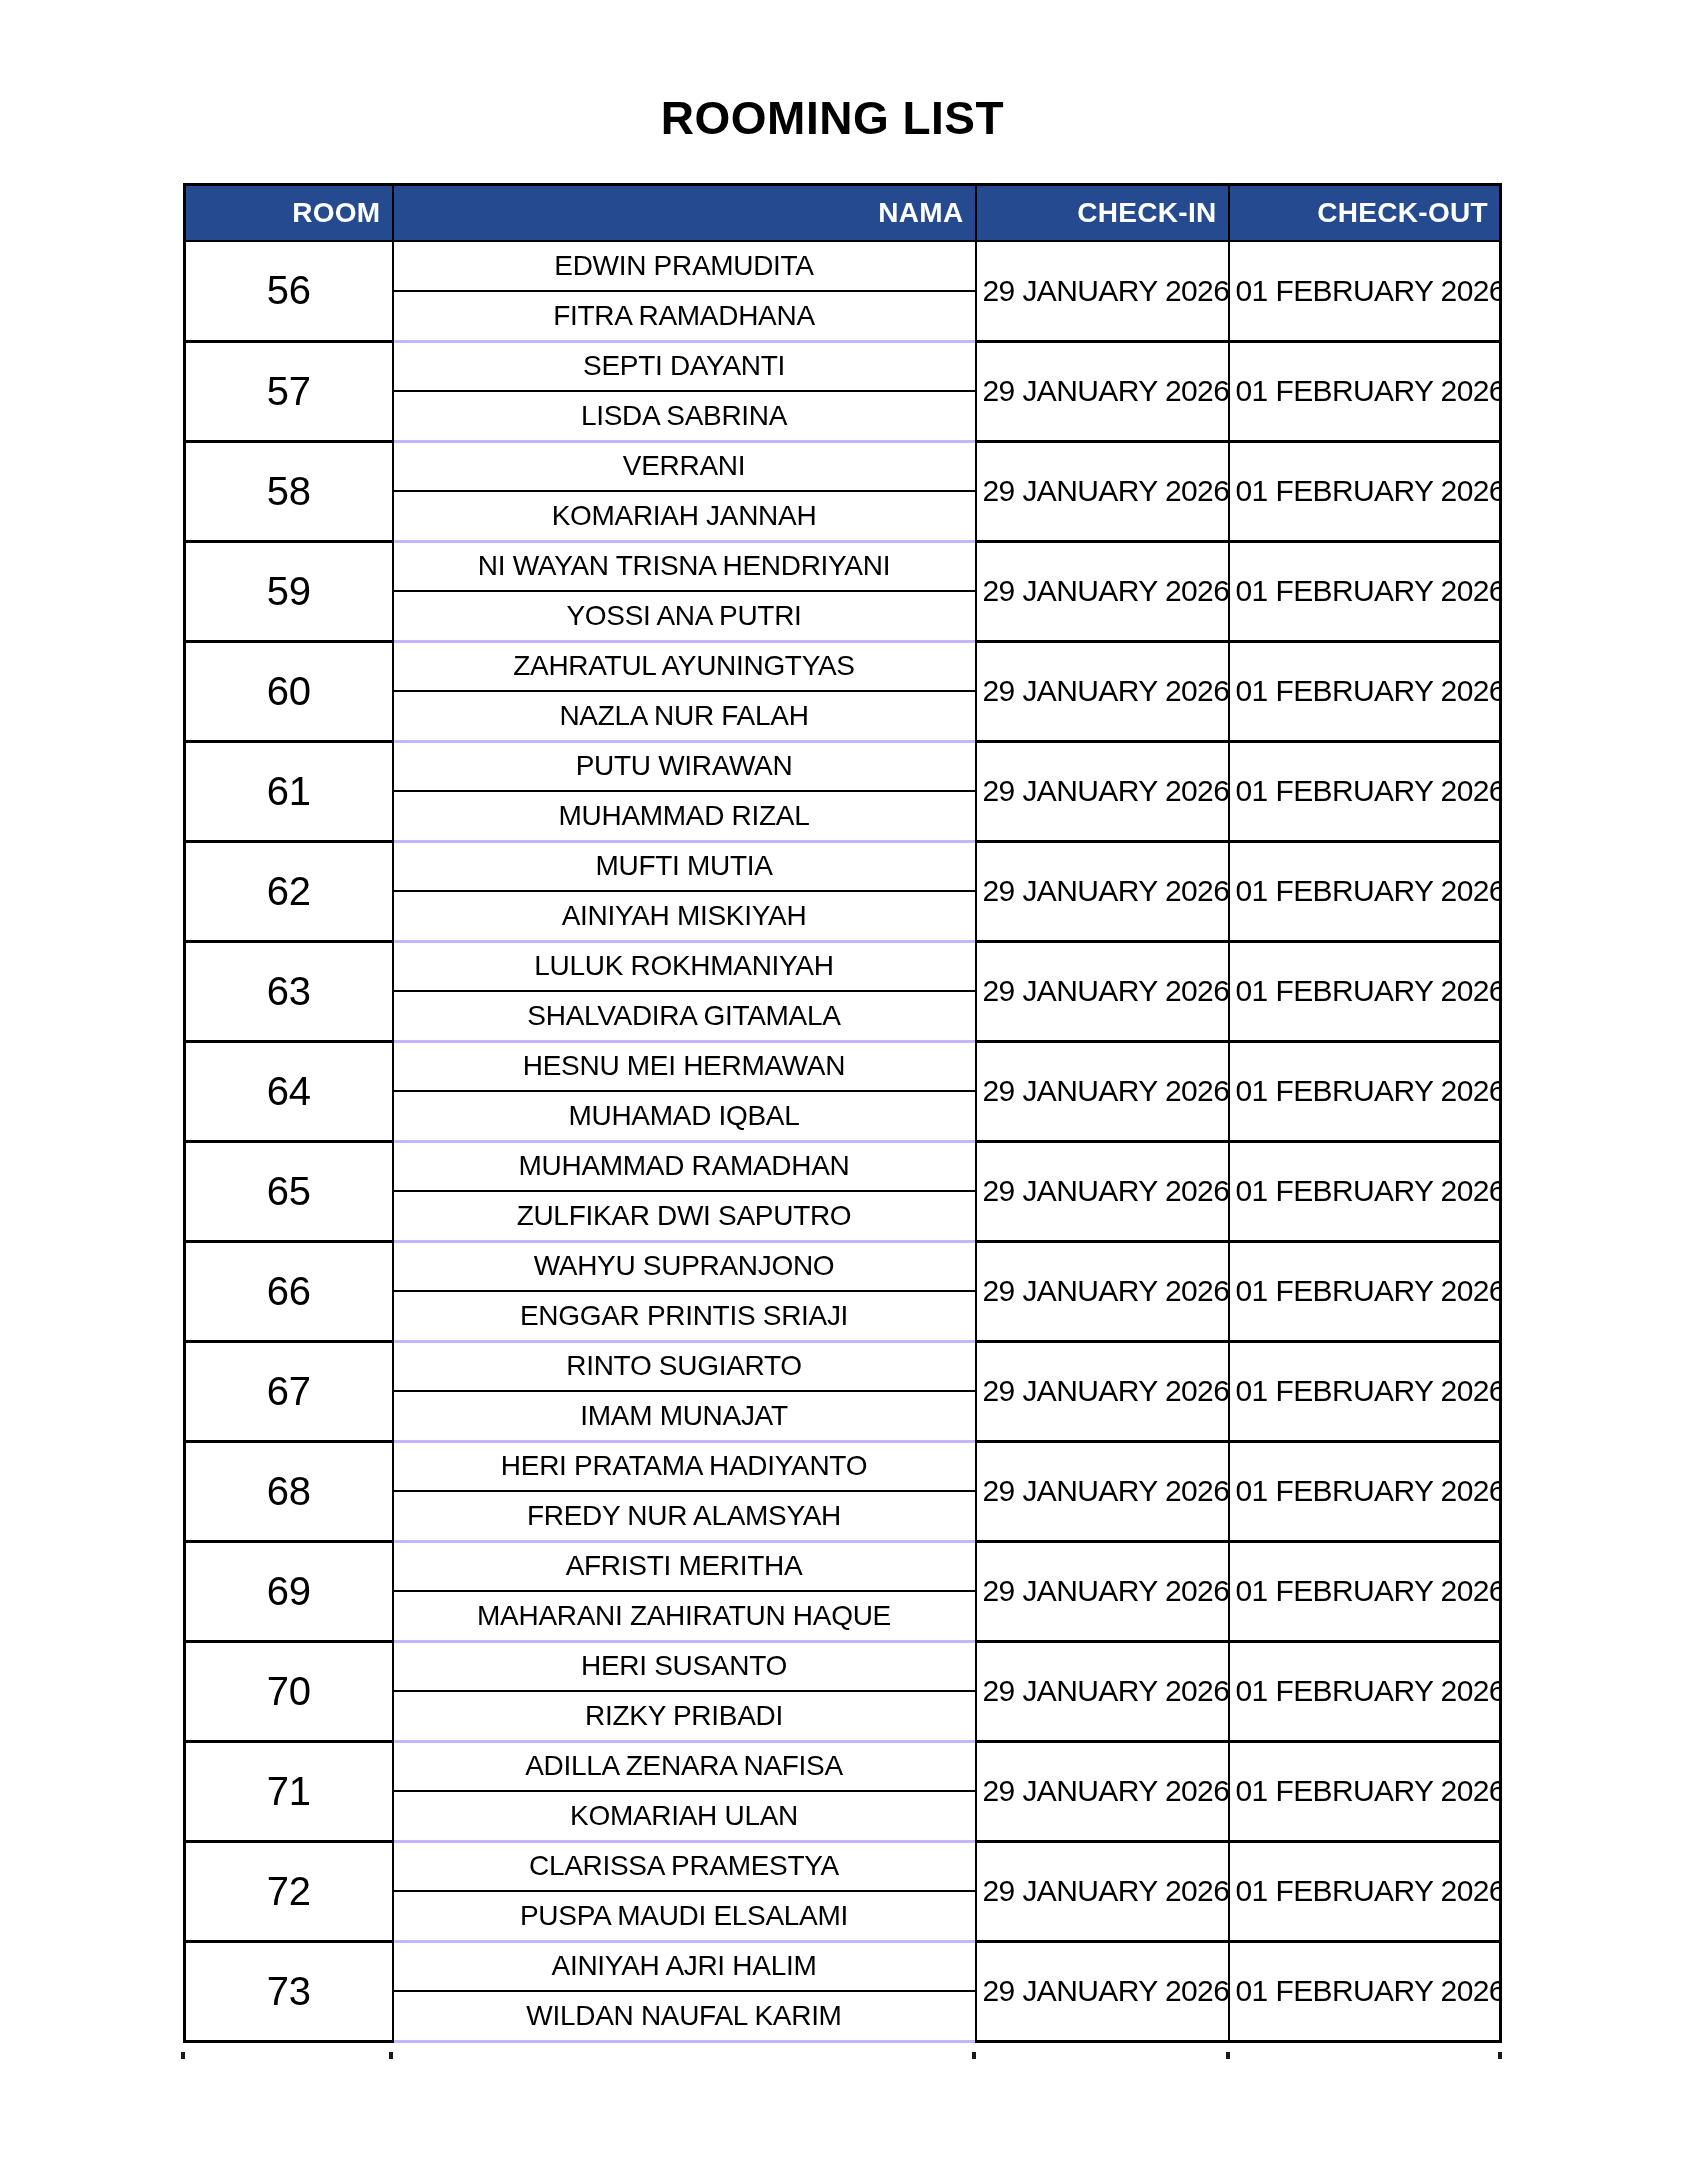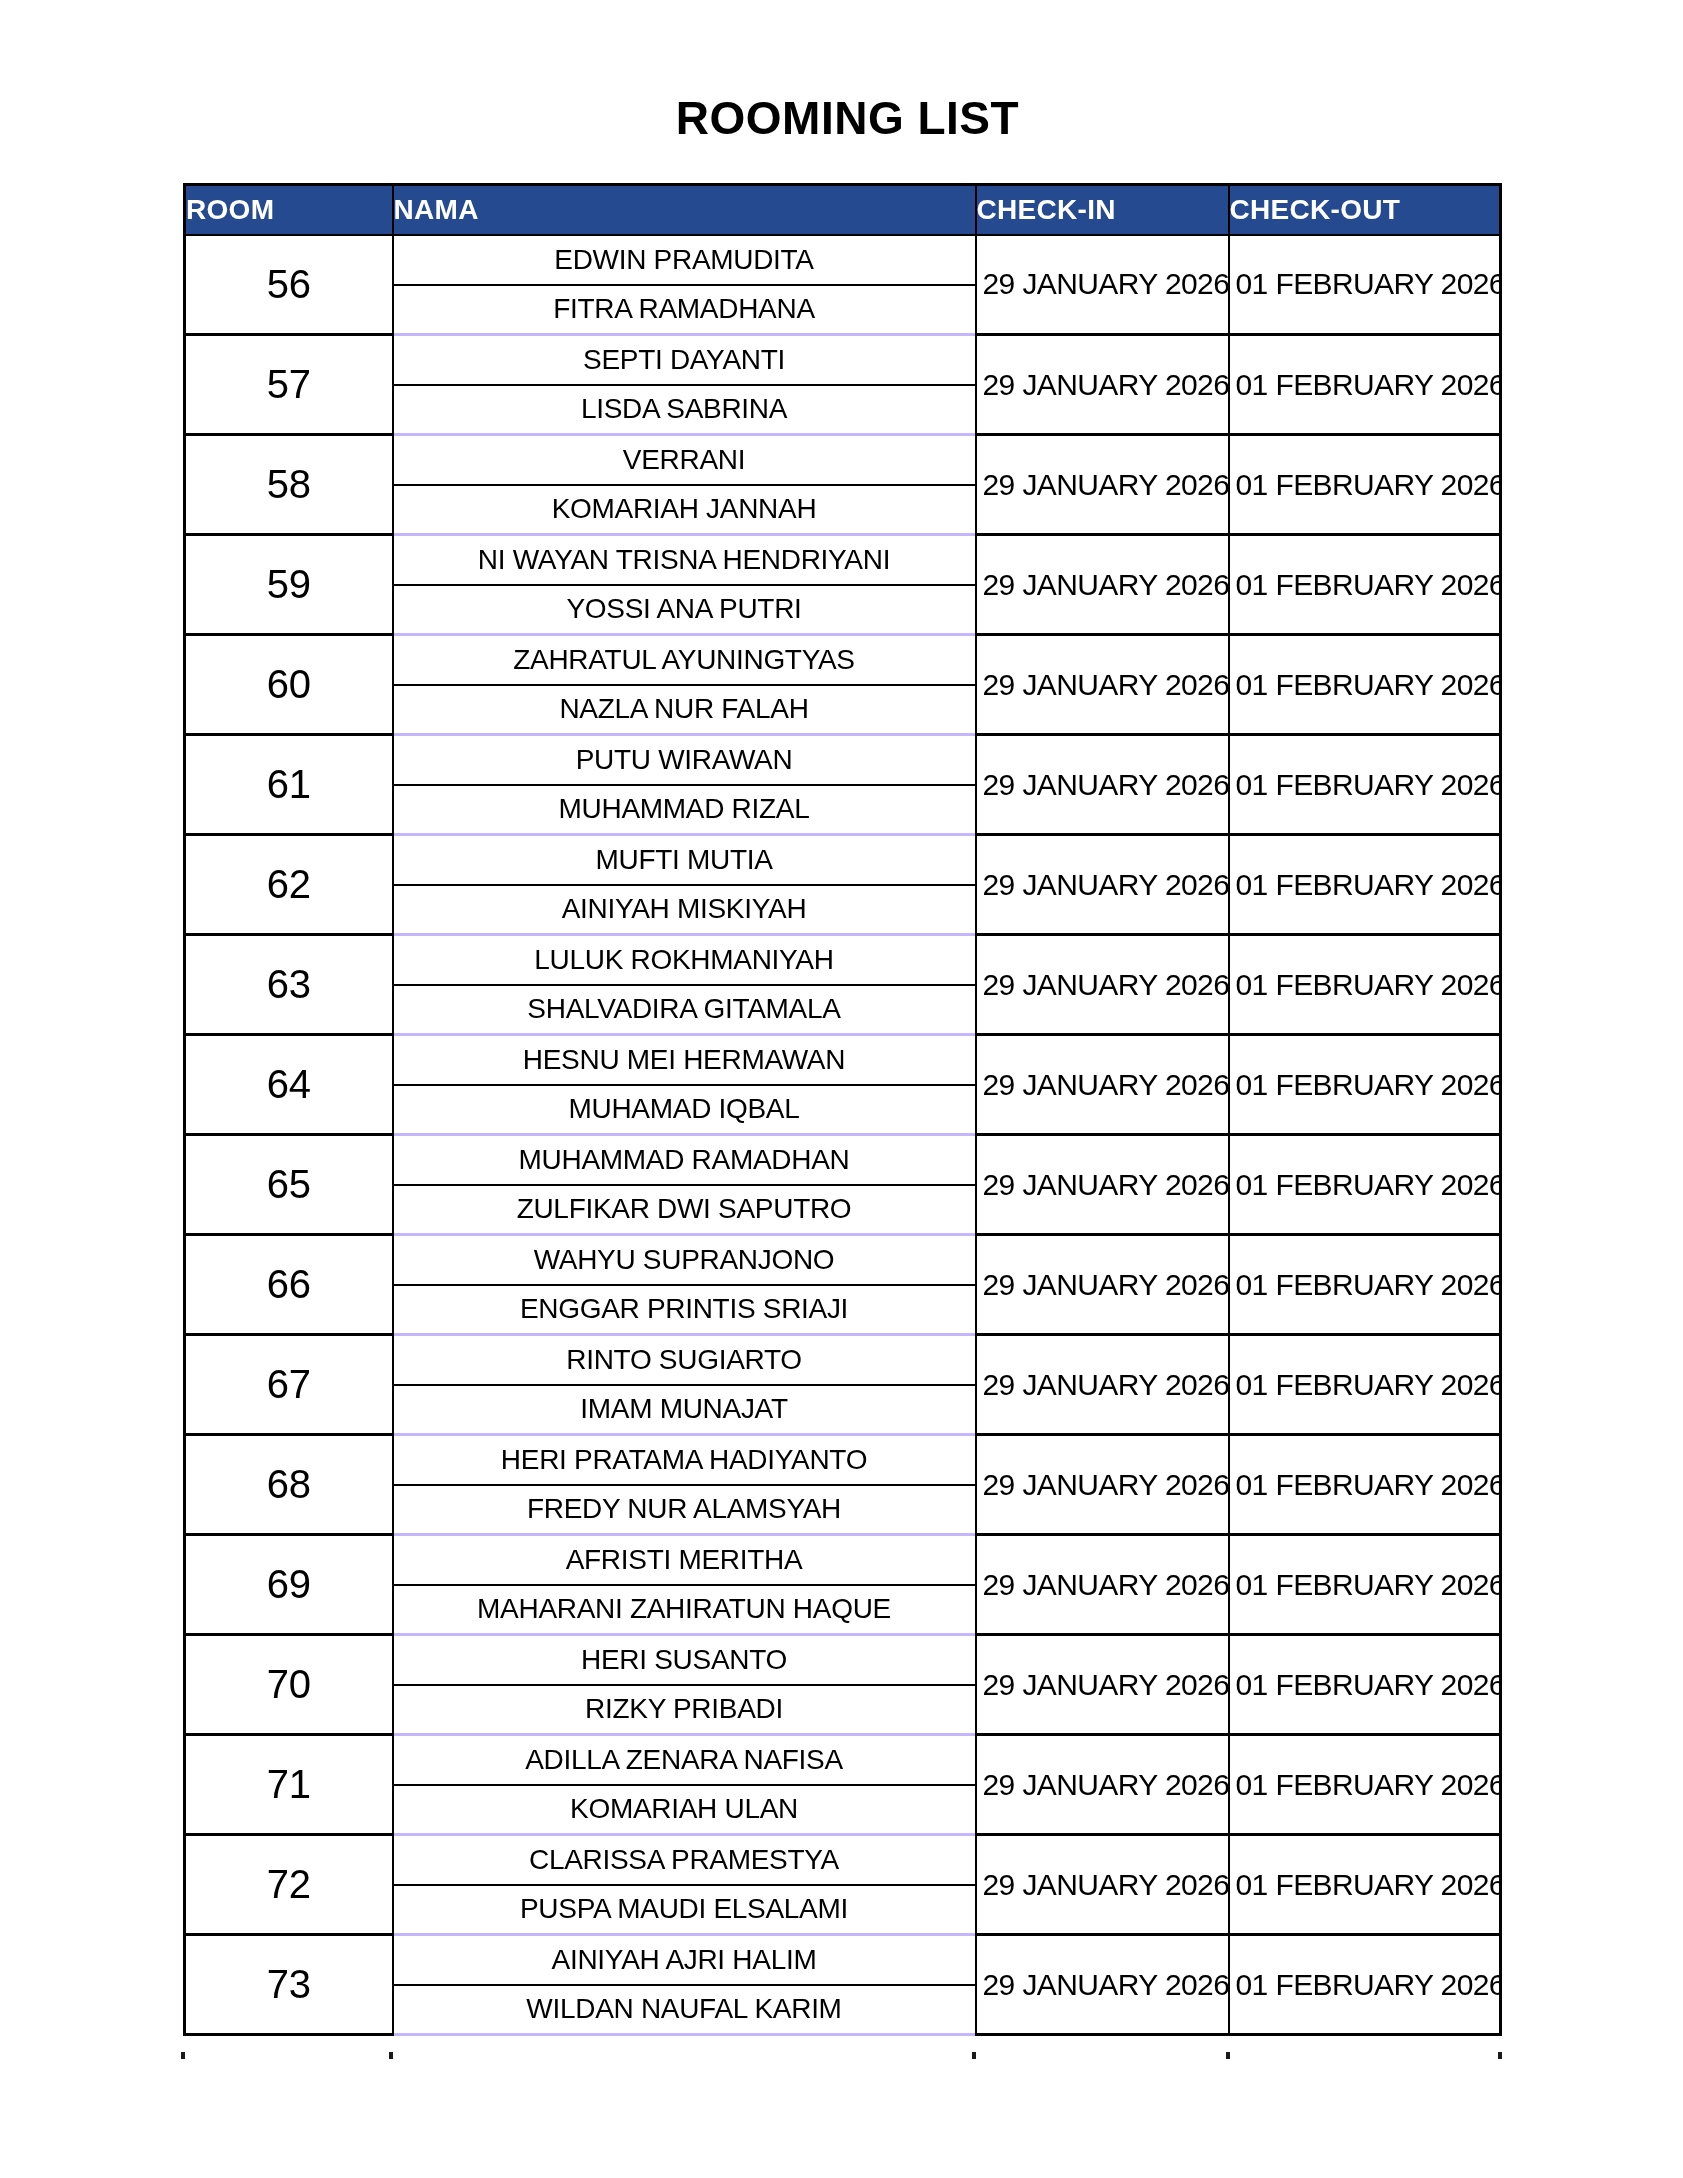--- a/index.html
+++ b/index.html
@@ -10,21 +10,21 @@
   body {
     width: 1683px;
     height: 2178px;
     position: relative;
     font-family: "Liberation Sans", sans-serif;
     color: #000000;
     overflow: hidden;
   }
   .doc-title {
     position: absolute;
-    left: 189px;
+    left: 174px;
     top: 91px;
     width: 1317px;
     text-align: center;
     font-size: 46px;
     font-weight: bold;
     letter-spacing: 0.5px;
     color: #000000;
   }
   .table-wrap {
     position: absolute;
@@ -42,22 +42,22 @@
   col.c-in    { width: 253px; }
   col.c-out   { width: 272px; }
 
   tr.hdr { height: 50px; }
   th {
     background: var(--header-bg, #254A90);
     color: var(--header-text, #ffffff);
     font-size: 28px;
     font-weight: bold;
     border: 2px solid #000000;
-    padding: 0;
-    text-align: left;
+    padding: 11px;
+    text-align: right;
     vertical-align: middle;
     letter-spacing: 0.3px;
   }
   tr.sub { height: 50px; }
   td {
     border: 2px solid #000000;
     padding: 0 6px;
     text-align: center;
     vertical-align: middle;
     font-size: 28px;

